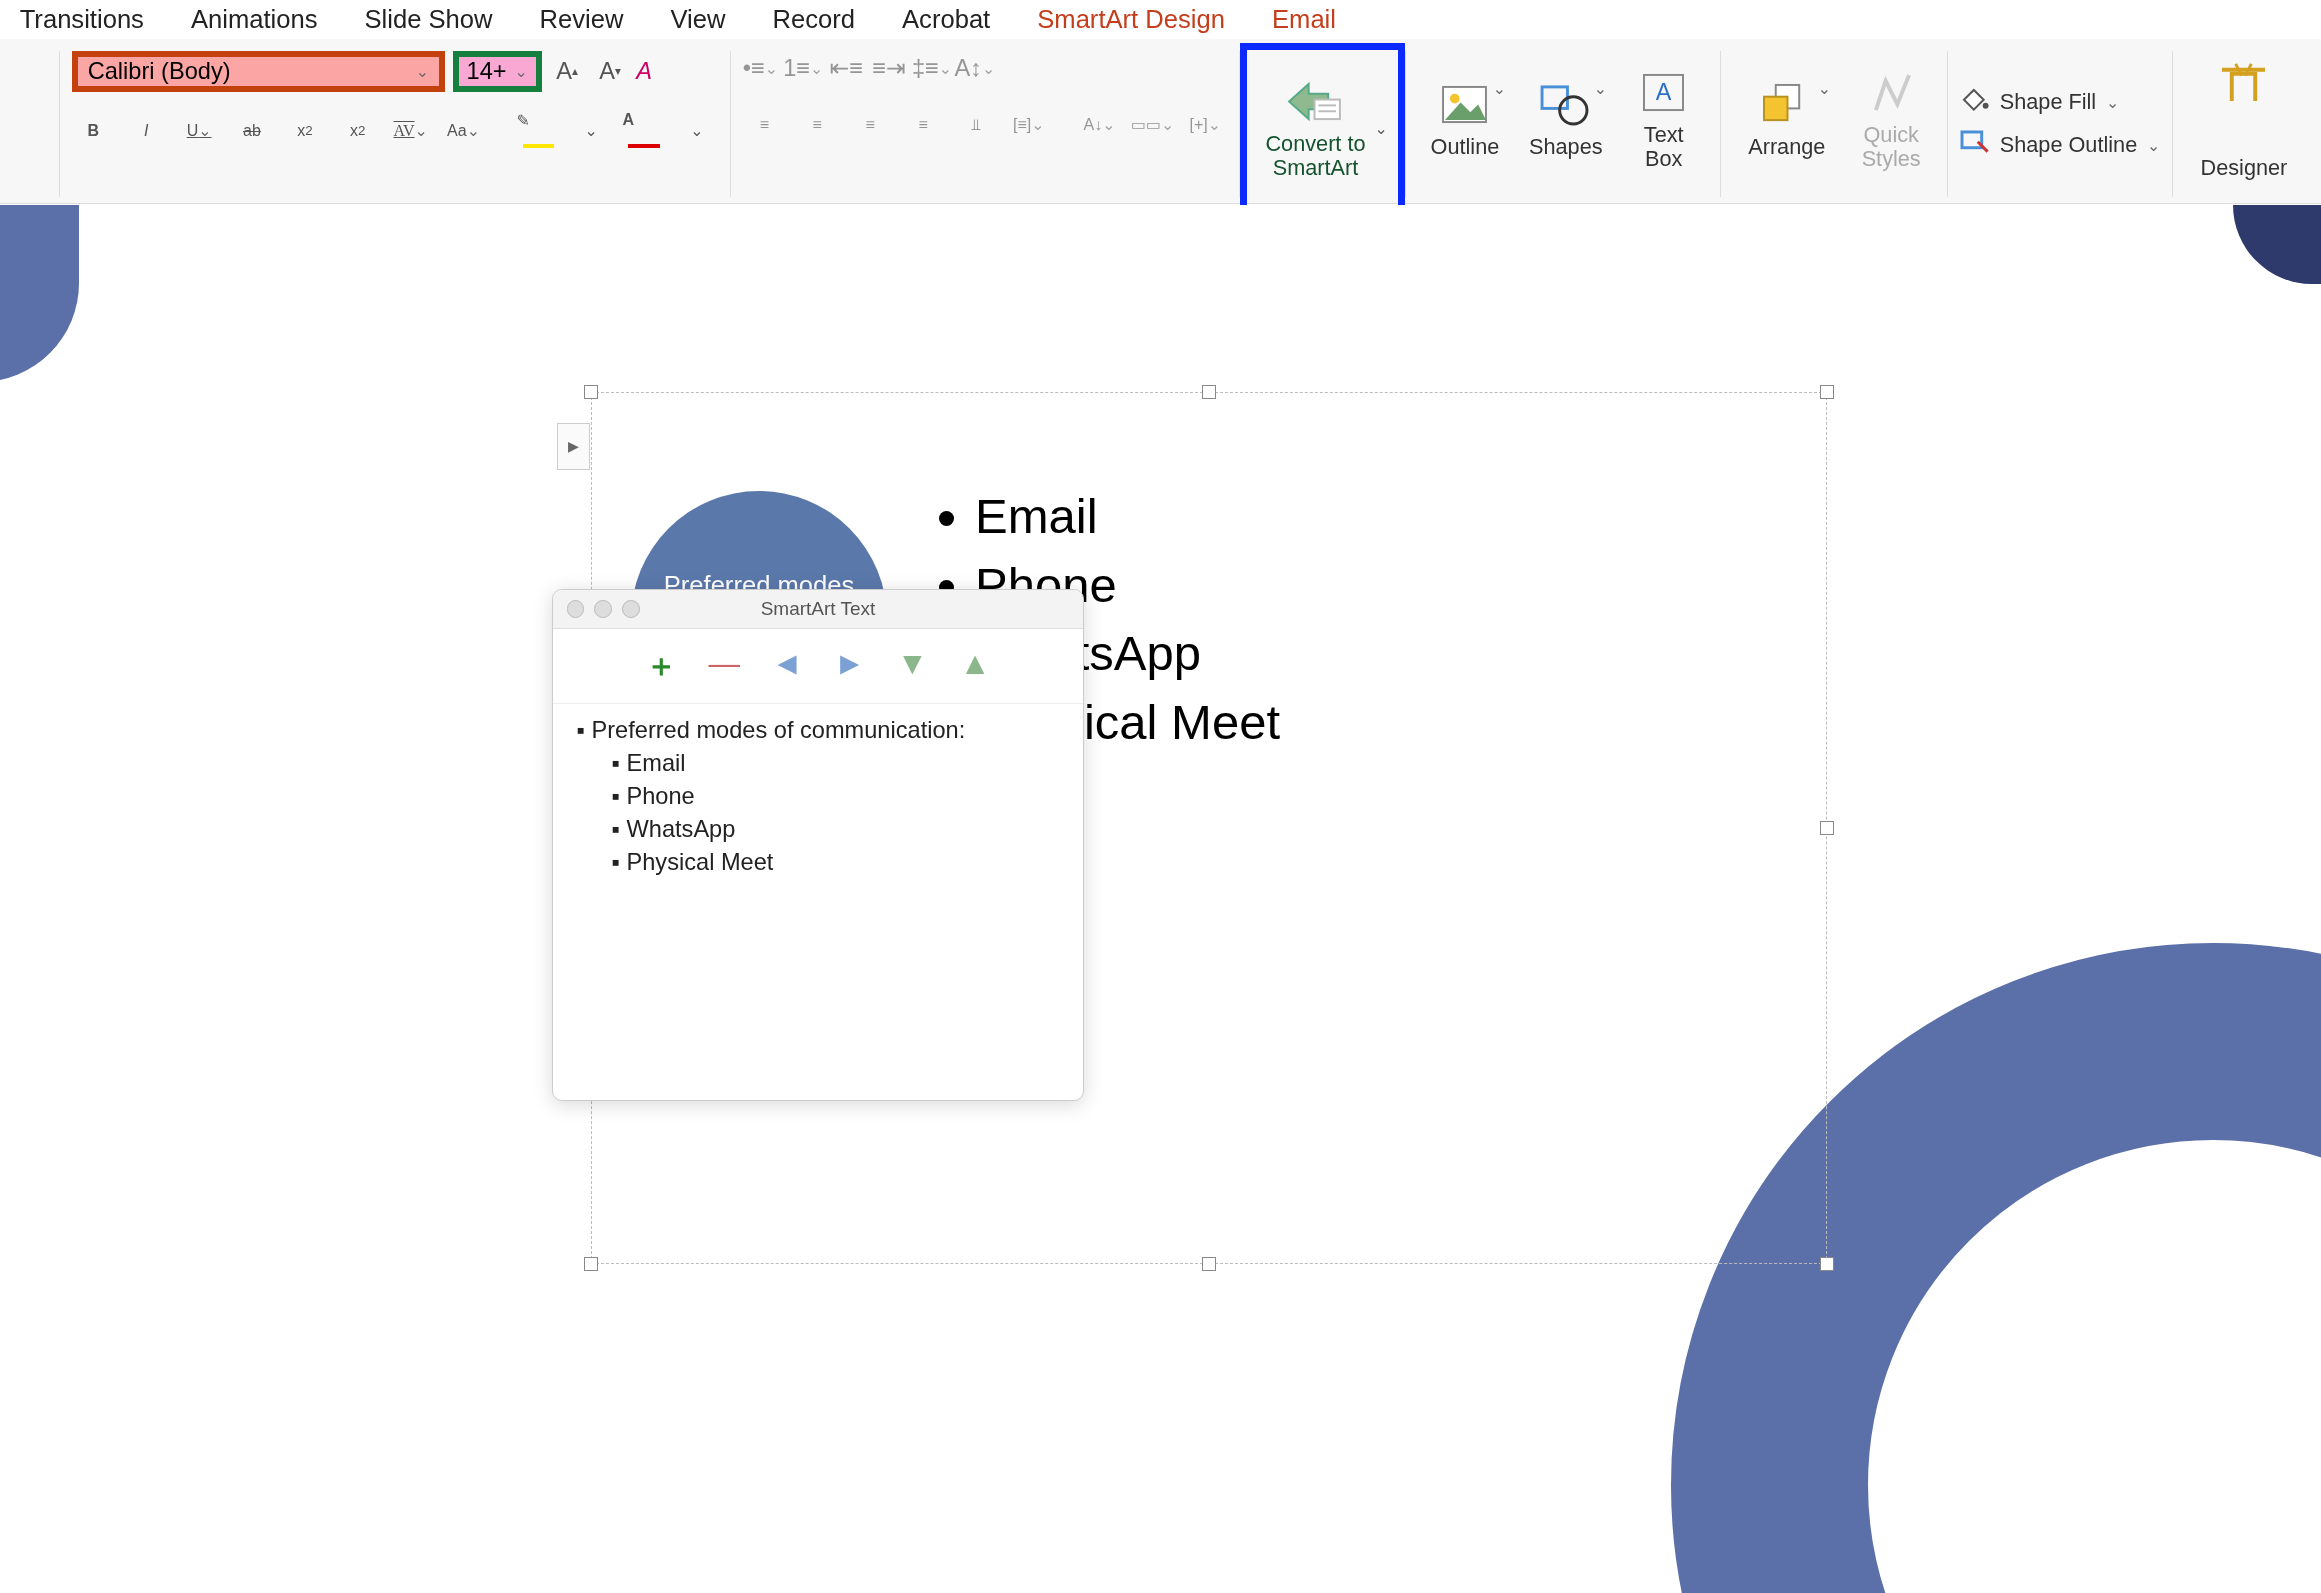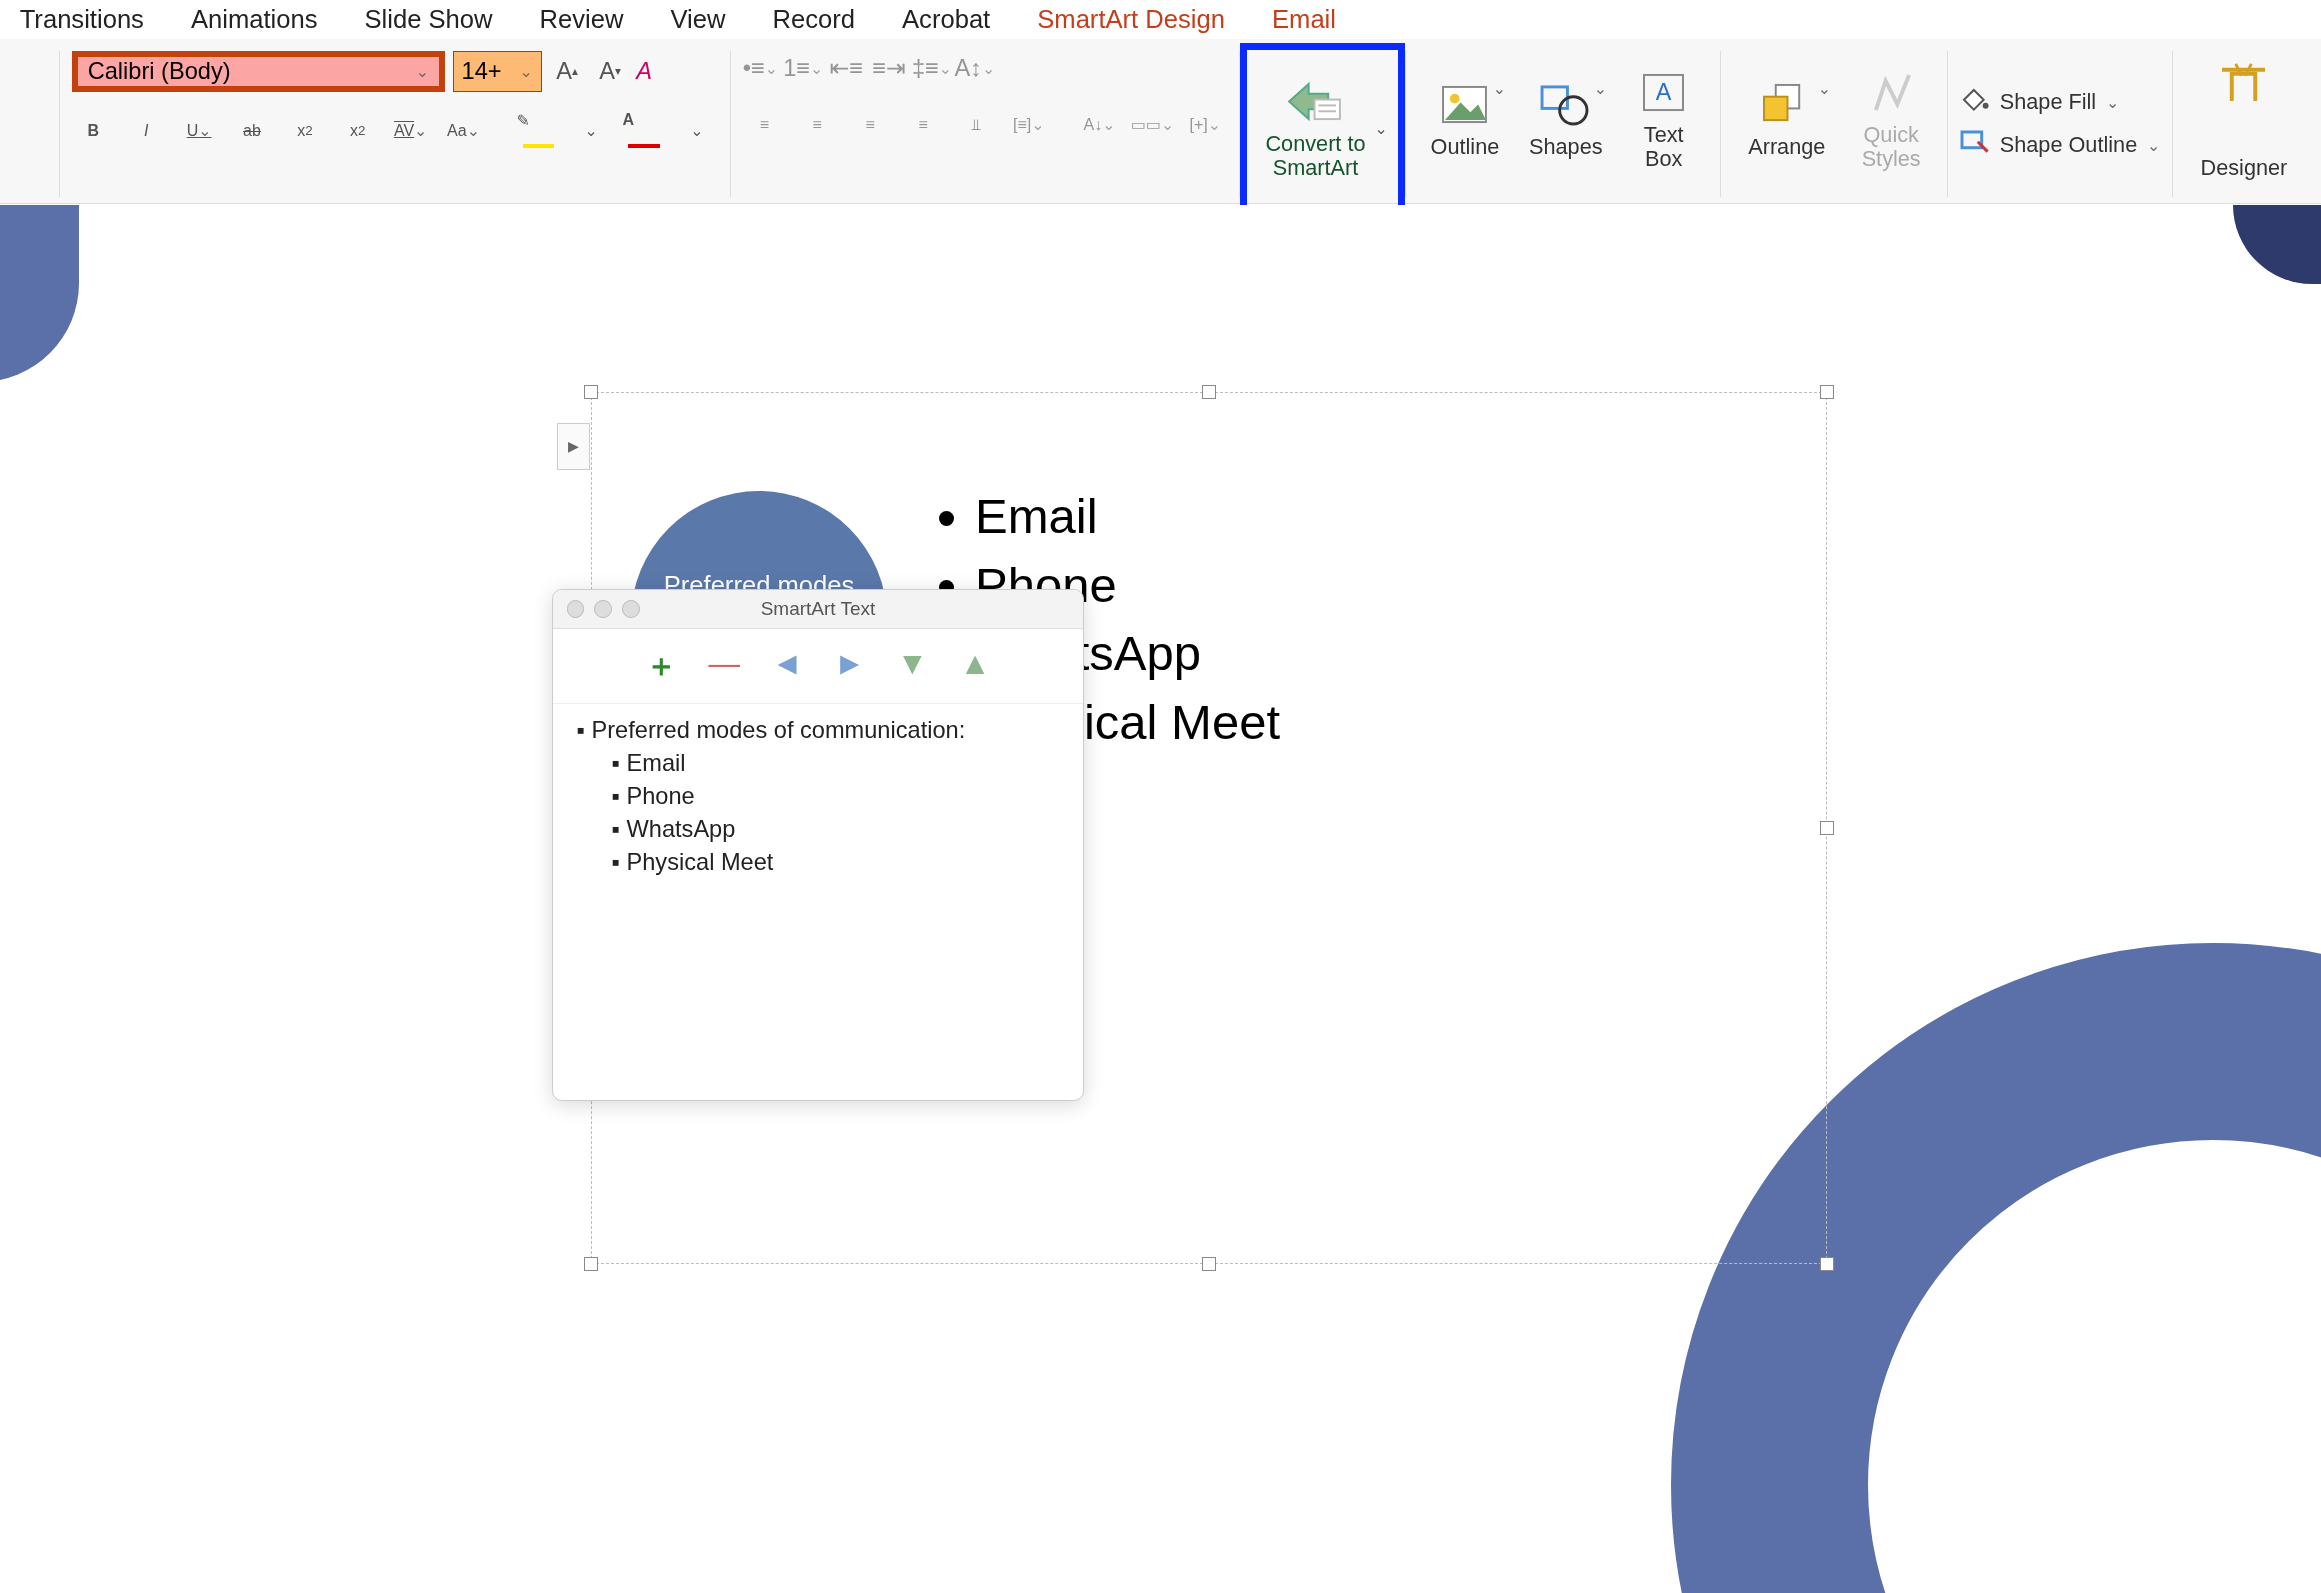--- a/index.html
+++ b/index.html
@@ -42,21 +42,21 @@
   }
   .ribbon-group.noborder { border-right: none; }
   .sep { width:1px; height:146px; background:#ddd; }
   .font-row { display:flex; align-items:center; gap:7.9px; }
   .font-select {
     width: 373px; height: 41px; border:6px solid #c2410c; background:#fca5a5;
     display:flex; align-items:center; padding:0 9.9px; font-size:23.6px;
     justify-content:space-between;
   }
   .size-select {
-    width: 89px; height: 41px; border:1px solid #15803d; background:#fdba74;
+    width: 89px; height: 41px; border:6px solid #15803d; background:#f9a8d4;
     display:flex; align-items:center; padding:0 7.9px; font-size:23.6px;
     justify-content:space-between;
   }
   .caret { font-size:15.8px; color:#666; }
   .btn { display:inline-flex; align-items:center; justify-content:center; cursor:pointer; color:#555; }
   .icon-sm { width:35px; height:35px; font-size:23.6px; }
   .format-row2 { display:flex; gap:9.9px; margin-top:19.7px; align-items:center; }
   .format-row2 .btn { width:43px; height:39px; }
   .color-underline { display:inline-block; position:relative; }
   .color-underline .bar { position:absolute; bottom:2px; left:5.9px; right:5.9px; height:4.9px; }
@@ -184,21 +184,21 @@
       <span class="btn icon-sm" style="color:#c06; font-style:italic;">A⃠</span>
     </div>
     <div class="format-row2">
       <span class="btn" style="font-weight:bold;">B</span>
       <span class="btn" style="font-style:italic;">I</span>
       <span class="btn" style="text-decoration:underline;">U <span class="caret">⌄</span></span>
       <span class="btn" style="text-decoration:line-through;">ab</span>
       <span class="btn">x<sup>2</sup></span>
       <span class="btn">x<sub>2</sub></span>
       <span class="btn">
-          <span style="text-decoration:overline underline;">AV</span> 
+          <span style="text-decoration:overline underline;font-family:Liberation Serif, serif;">AV</span> 
           <span class="caret">⌄</span>
         </span>
       <span class="btn">Aa <span class="caret">⌄</span></span>
       <span style="width:11.8px"></span>
       <span class="btn color-underline">
         <span>✎</span><span class="bar" style="background:#ffe600;"></span>
       </span>
         <span class="caret btn">⌄</span>
       <span class="btn color-underline">
         <span style="font-weight:bold;">A</span><span class="bar" style="background:#d00;"></span>

